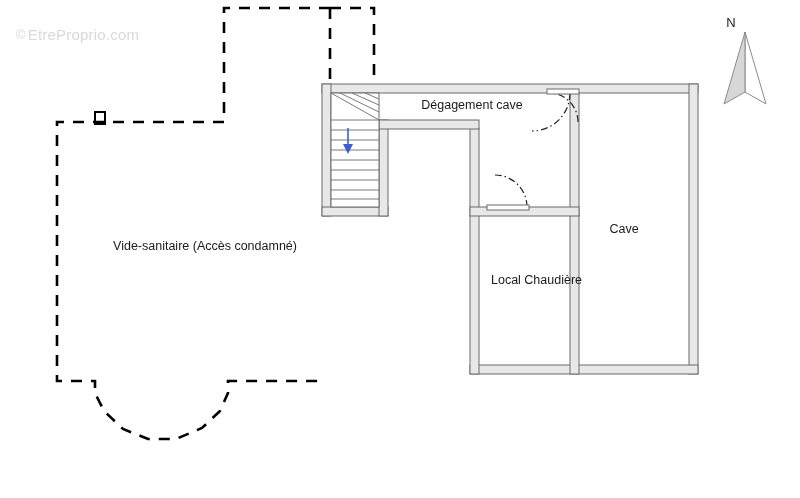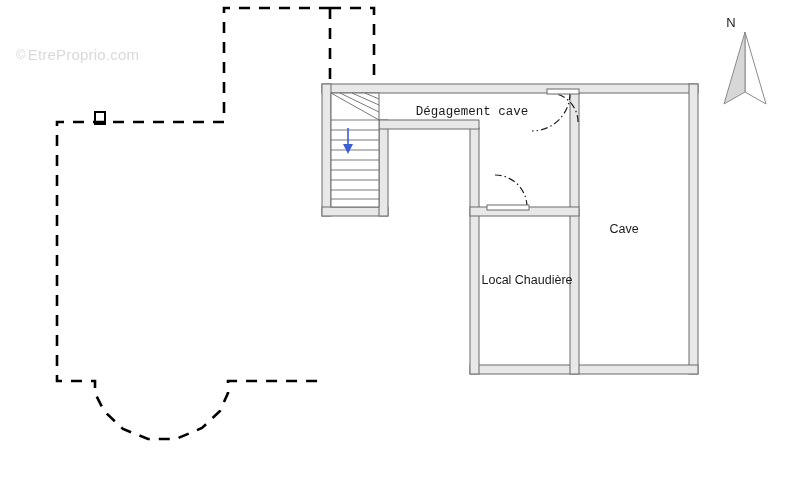--- a/index.html
+++ b/index.html
@@ -25,21 +25,20 @@
   .wm {
     position: absolute;
     left: 16px;
     top: 26px;
     font-family: "Liberation Sans", sans-serif;
     font-size: 15px;
     color: #d9d9d9;
     letter-spacing: 0.2px;
     user-select: none;
     white-space: nowrap;
-    margin-top: 20px;
   }
   .wm .wm-c {
     font-size: 13px;
     vertical-align: 1px;
     margin-right: 2px;
   }
   .room-label {
     position: absolute;
     font-family: "Liberation Sans", sans-serif;
     font-size: 12.5px;
@@ -145,17 +144,18 @@
       <polygon points="745,32 724,104 745,92" fill="#d7d7d7" stroke="#8a8a8a" stroke-width="1"></polygon>
     </g>
   </svg>
 
   <div class="wm">
     <span class="wm-c">©</span><span>EtreProprio.com</span>
   </div>
 
   <div class="compass-label" style="left:731px; top:22px;">N</div>
 
-  <div class="room-label" style="left:472px; top:112px;font-family:Liberation Mono, monospace;">Dégagement cave</div>
+  <div class="room-label" style="left:472px; top:105px;">Dégagement cave</div>
   <div class="room-label" style="left:624px; top:229px;">Cave</div>
-  <div class="room-label" style="left:527px; top:280px;">Local Chaudière</div>
+  <div class="room-label" style="left:527px; top:280px;padding-left:19px;">Local Chaudière</div>
+  <div class="room-label" style="left:205px; top:246px;">Vide-sanitaire (Accès condamné)</div>
 
 </div>
 
 </body></html>

